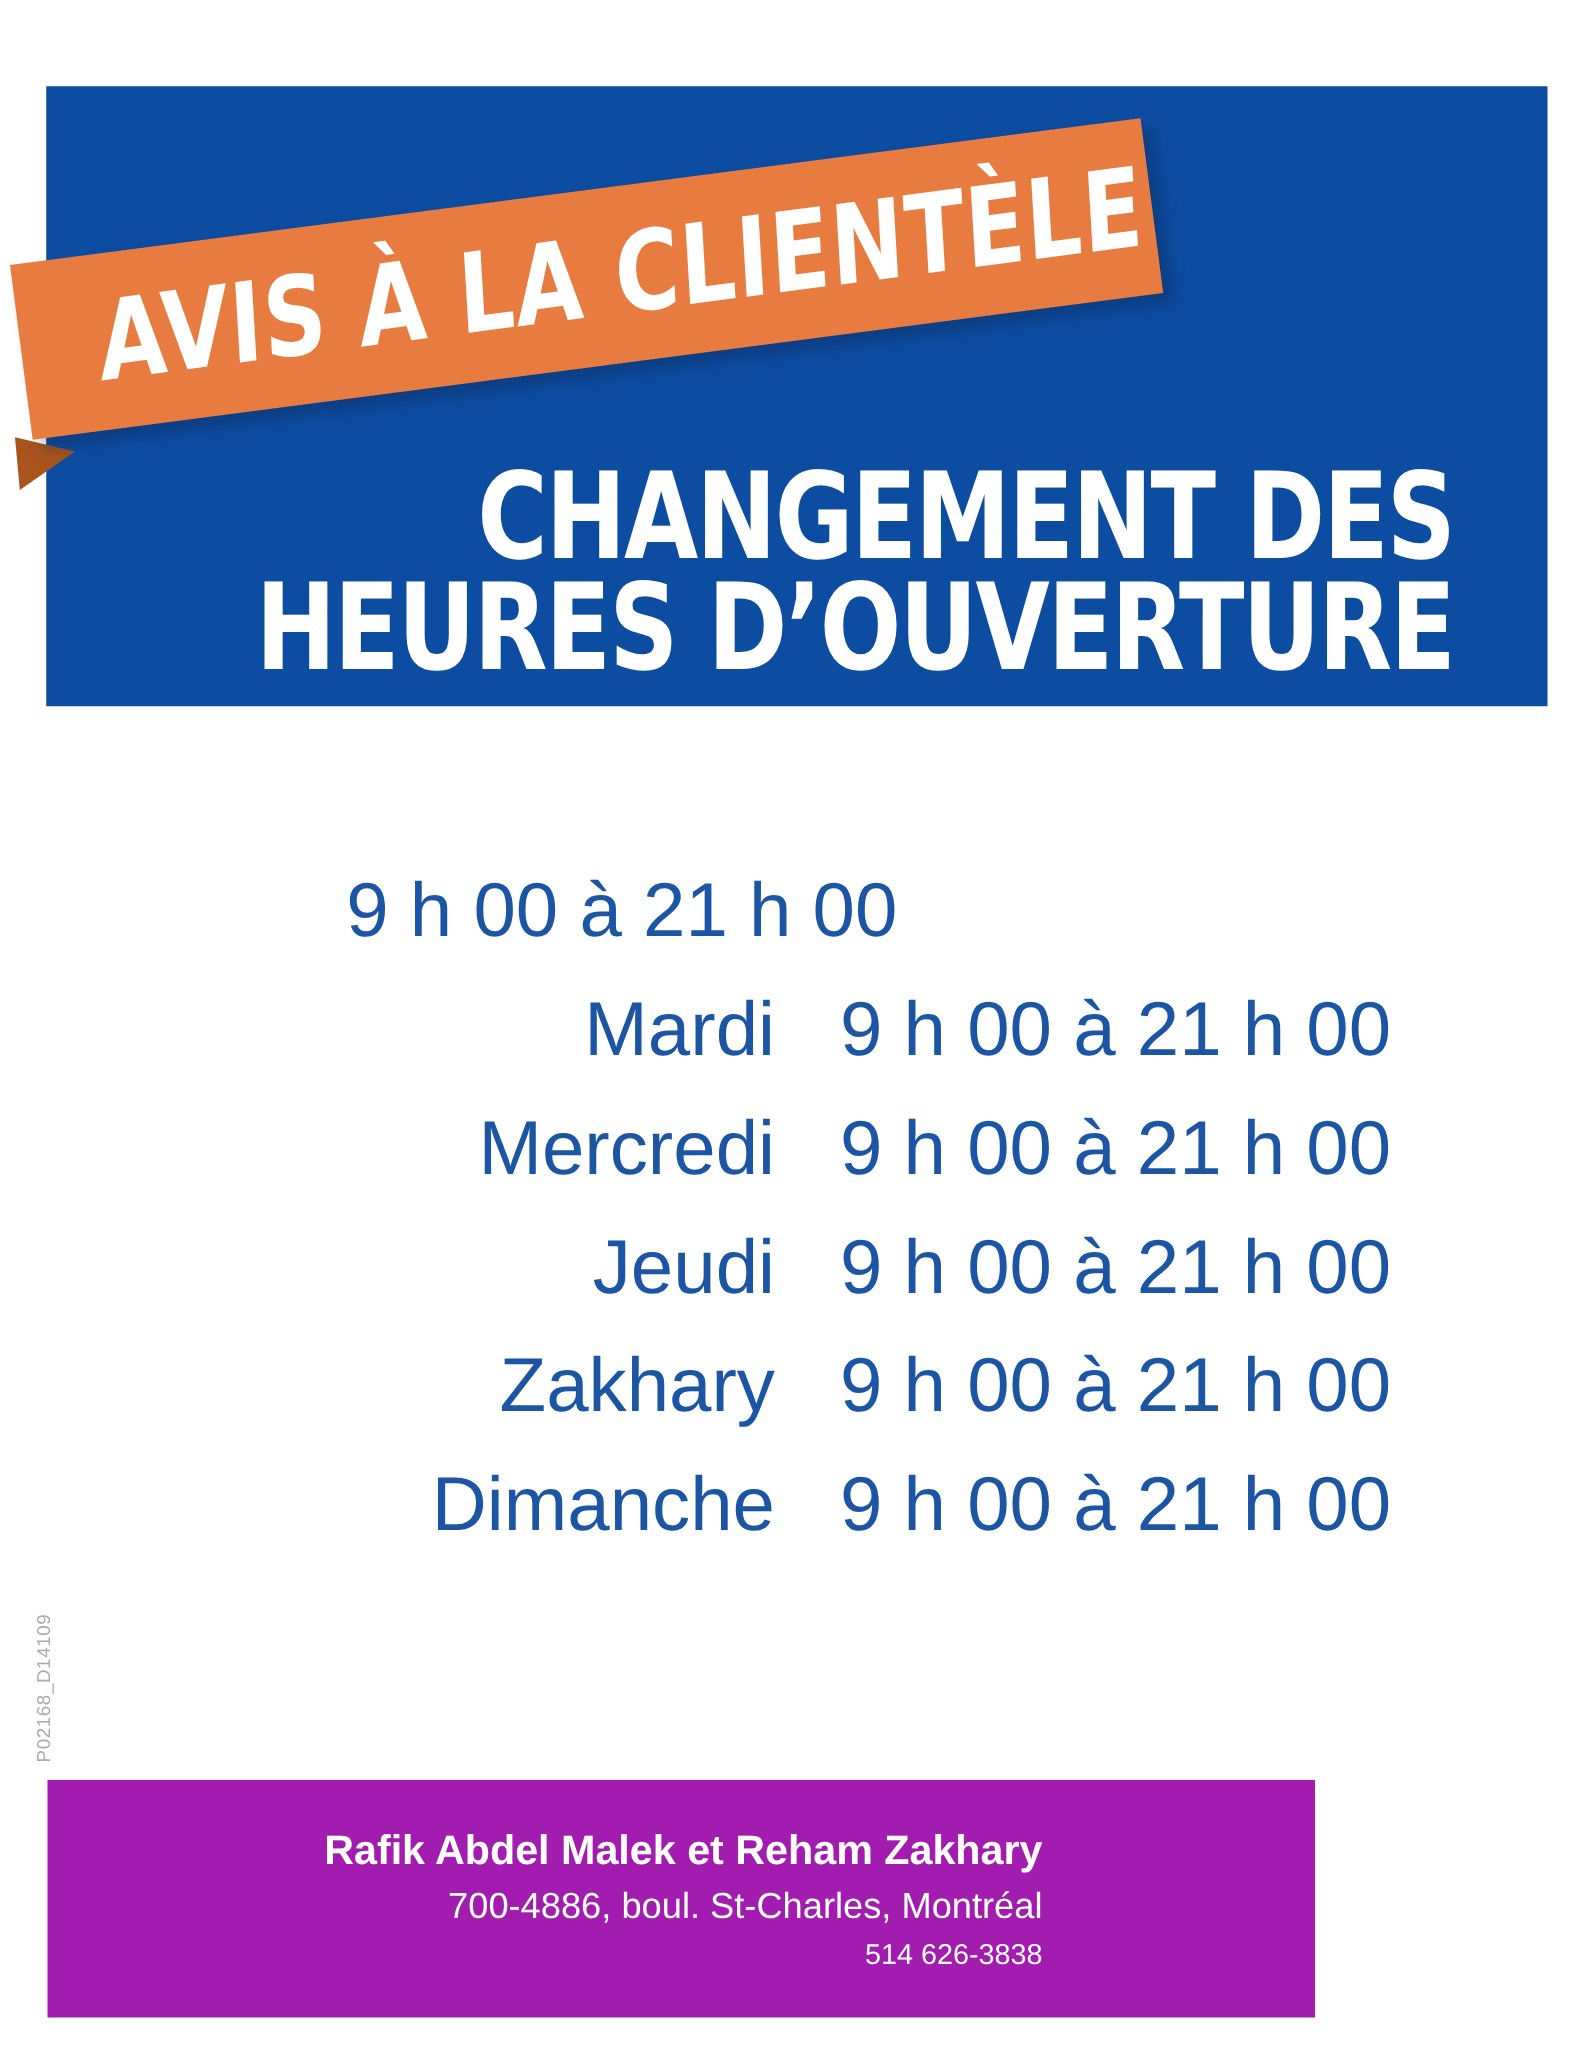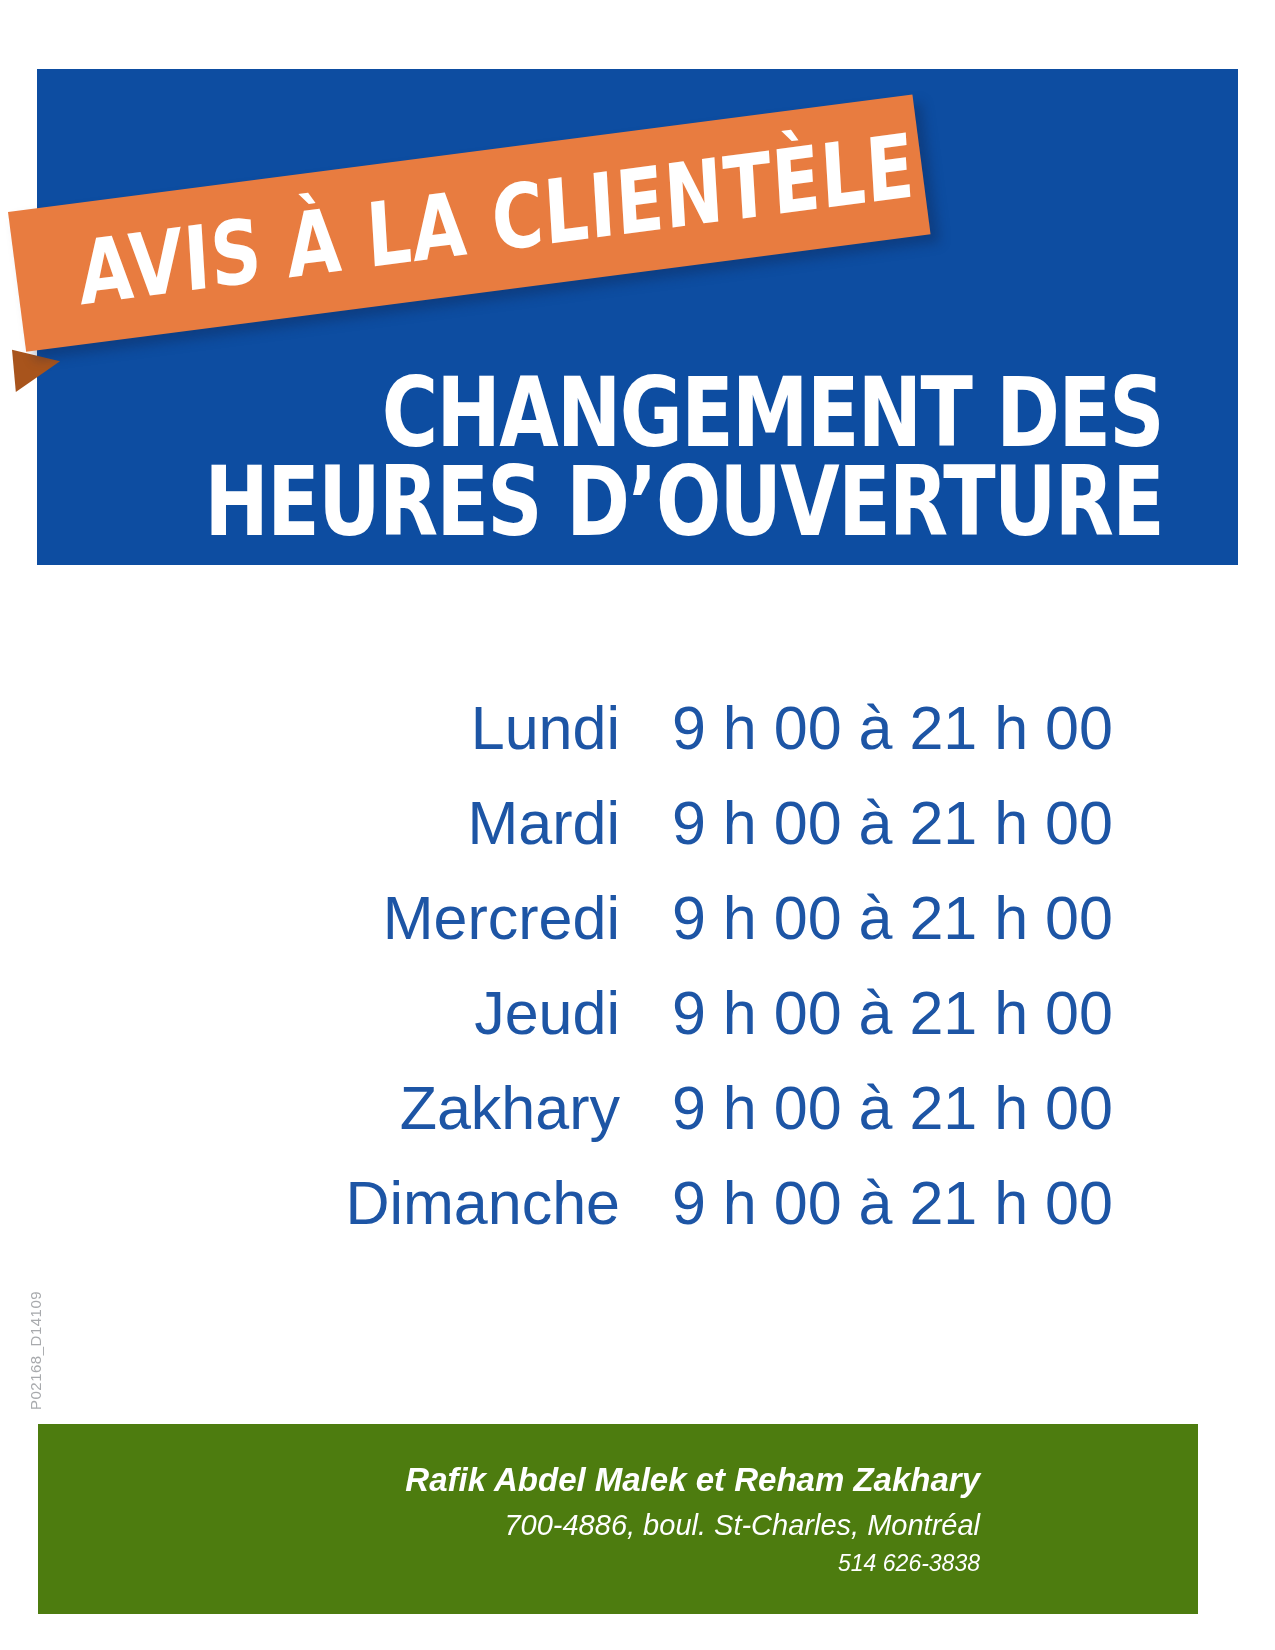--- a/index.html
+++ b/index.html
@@ -44,22 +44,22 @@
   .day{width:395px;text-align:right;}
   .time{margin-left:52px;white-space:nowrap;}
   
   .print-code{
     position:absolute;left:27px;top:1240px;height:170px;
     writing-mode:vertical-rl;transform:rotate(180deg);
     font-size:15px;letter-spacing:.5px;color:#a8aaad;
   }
   
   .footer{
-    position:absolute;left:38px;top:1424px;width:1160px;height:190px;
-    background:#4d7c0f;color:#ffffff;font-style:italic;
+    position:absolute;left:38px;top:1424px;width:1014px;height:190px;
+    background:#a21caf;color:#ffffff;
   }
   .footer-text{
     position:absolute;right:218px;top:50%;transform:translateY(-50%);
     text-align:right;white-space:nowrap;
   }
   .owners{font-weight:bold;font-size:33px;margin-bottom:10px;}
   .address{font-size:29px;margin-bottom:8px;}
   .phone{font-size:23px;}
 </style>
 </head>
@@ -72,21 +72,20 @@
   </div>
 </div>
 
 <div class="banner-fold"></div>
 <div class="banner">
   <span class="banner-text">AVIS À LA CLIENTÈLE</span>
 </div>
 
 <div class="schedule">
   <div class="srow">
-    <div class="day">Lundi</div>
     <div class="time">9 h 00 à 21 h 00</div>
   </div>
   <div class="srow">
     <div class="day">Mardi</div>
     <div class="time">9 h 00 à 21 h 00</div>
   </div>
   <div class="srow">
     <div class="day">Mercredi</div>
     <div class="time">9 h 00 à 21 h 00</div>
   </div>

